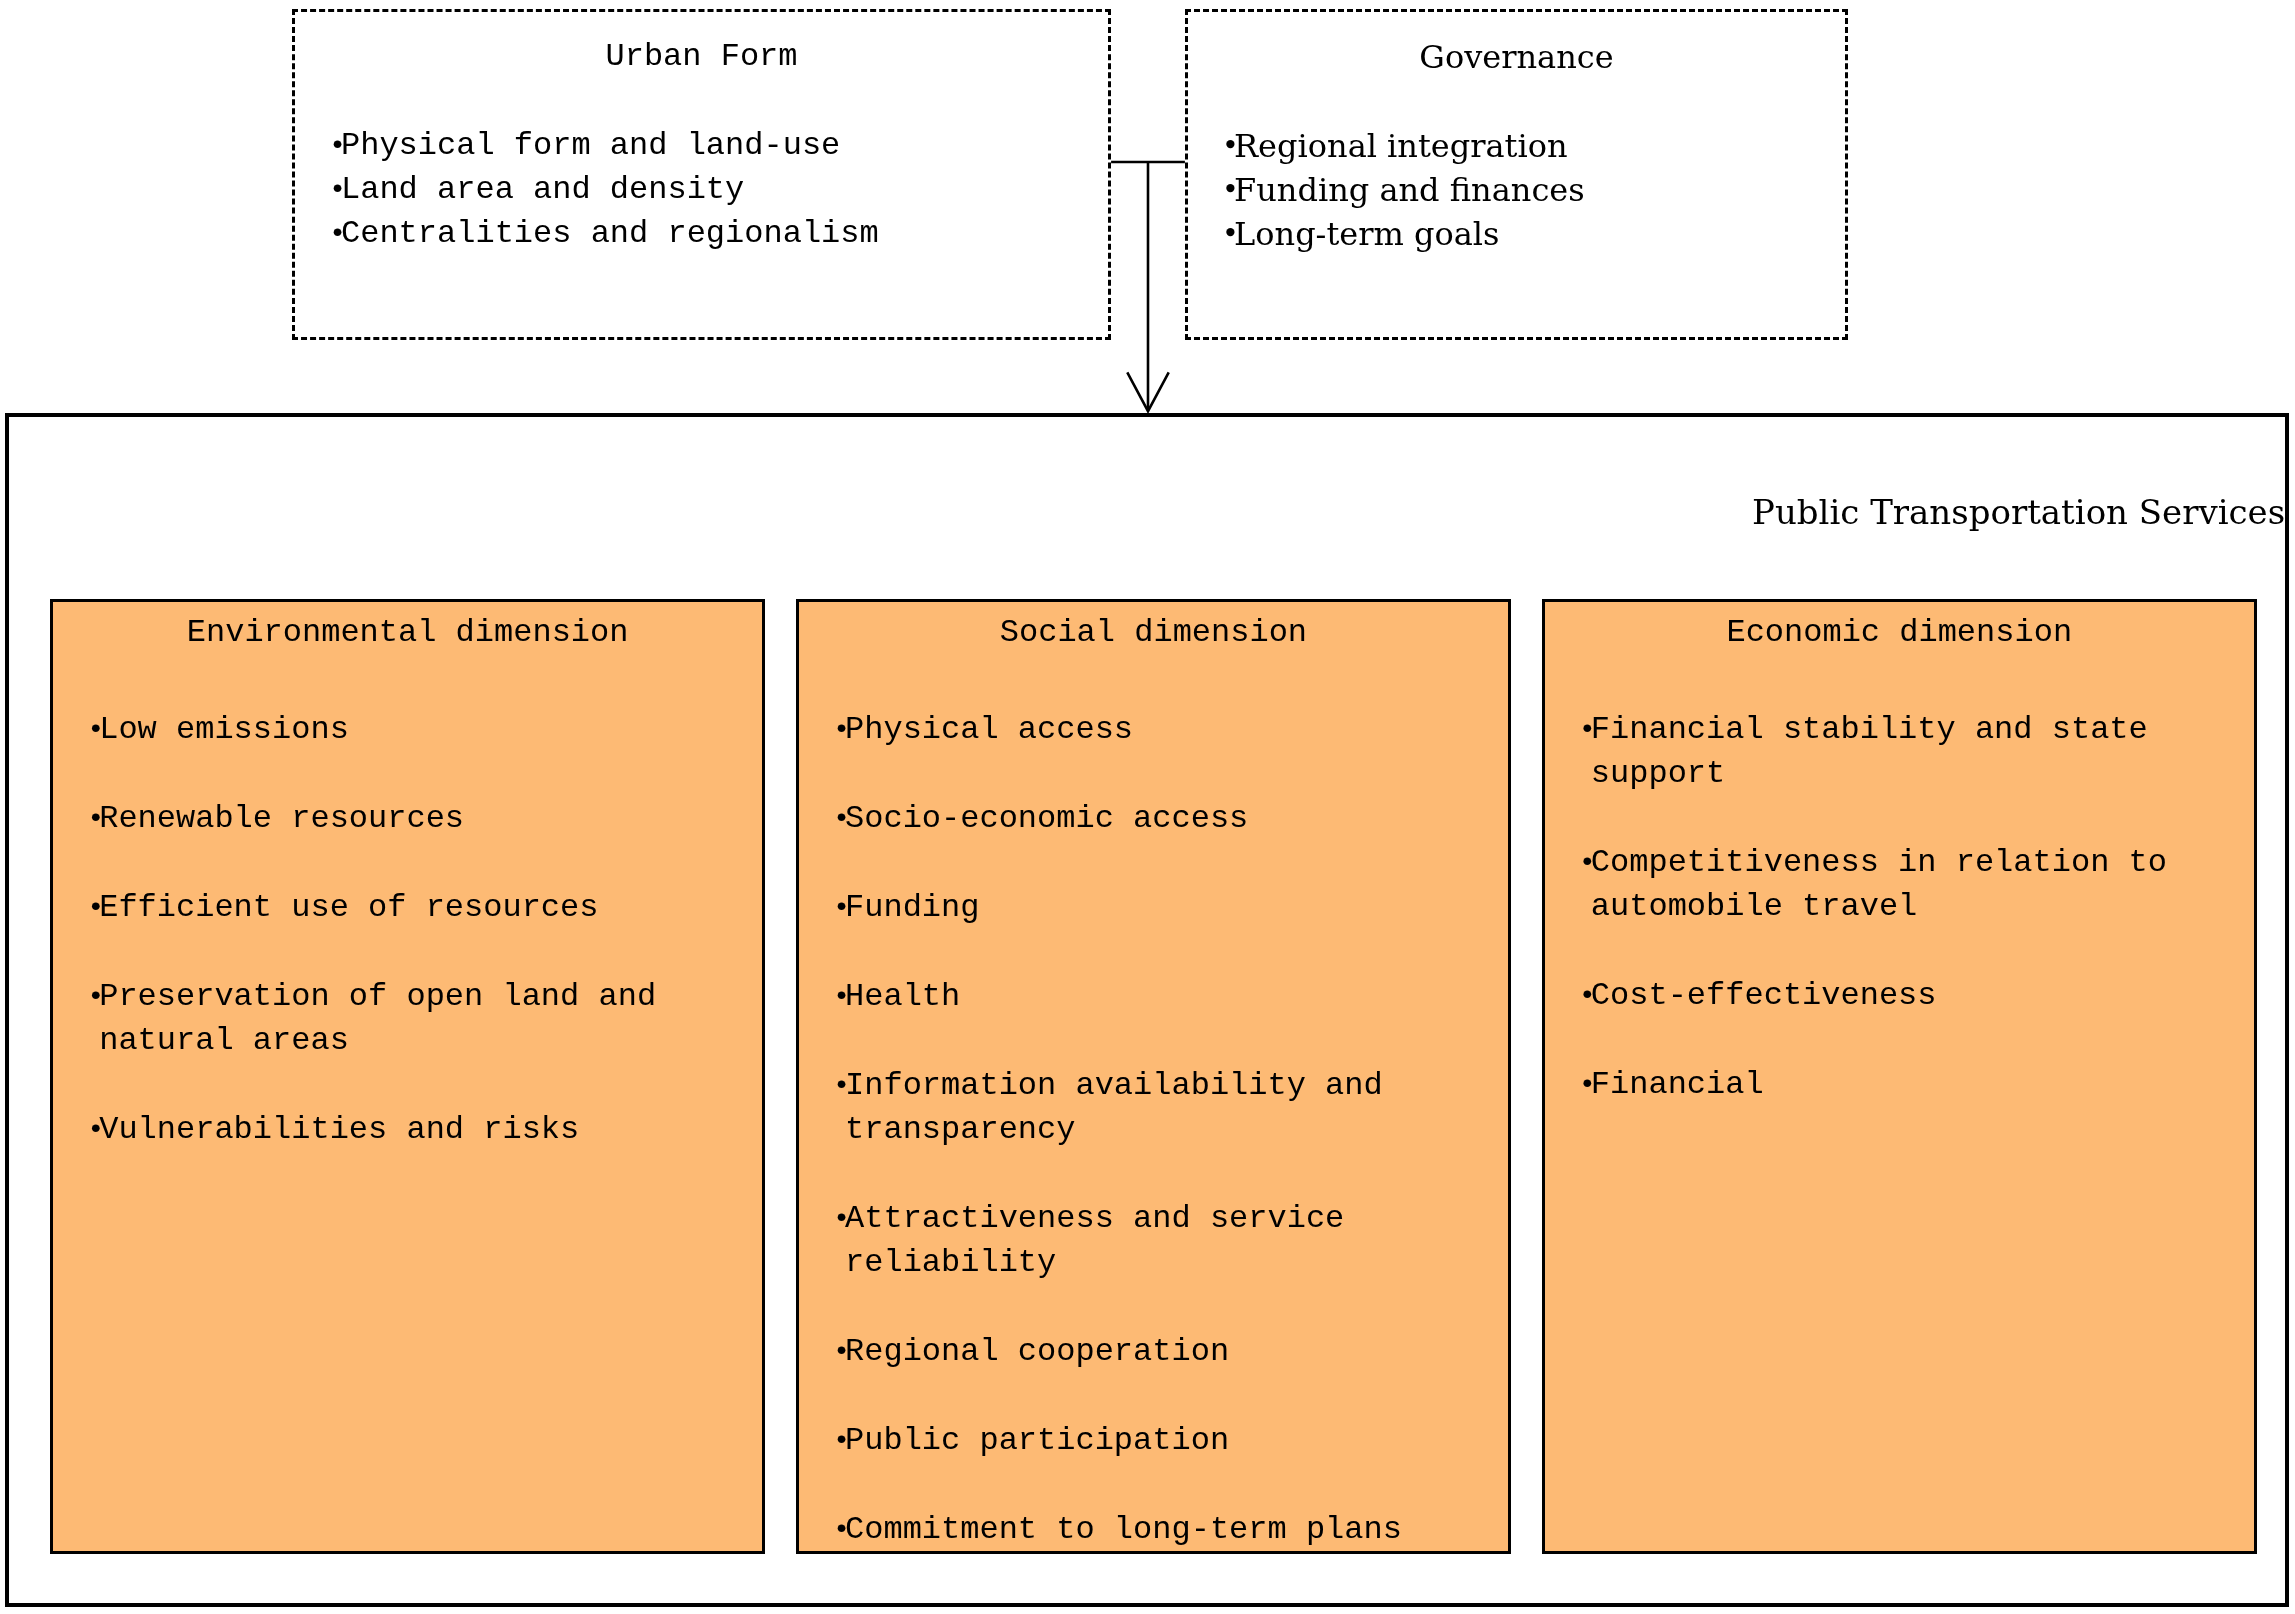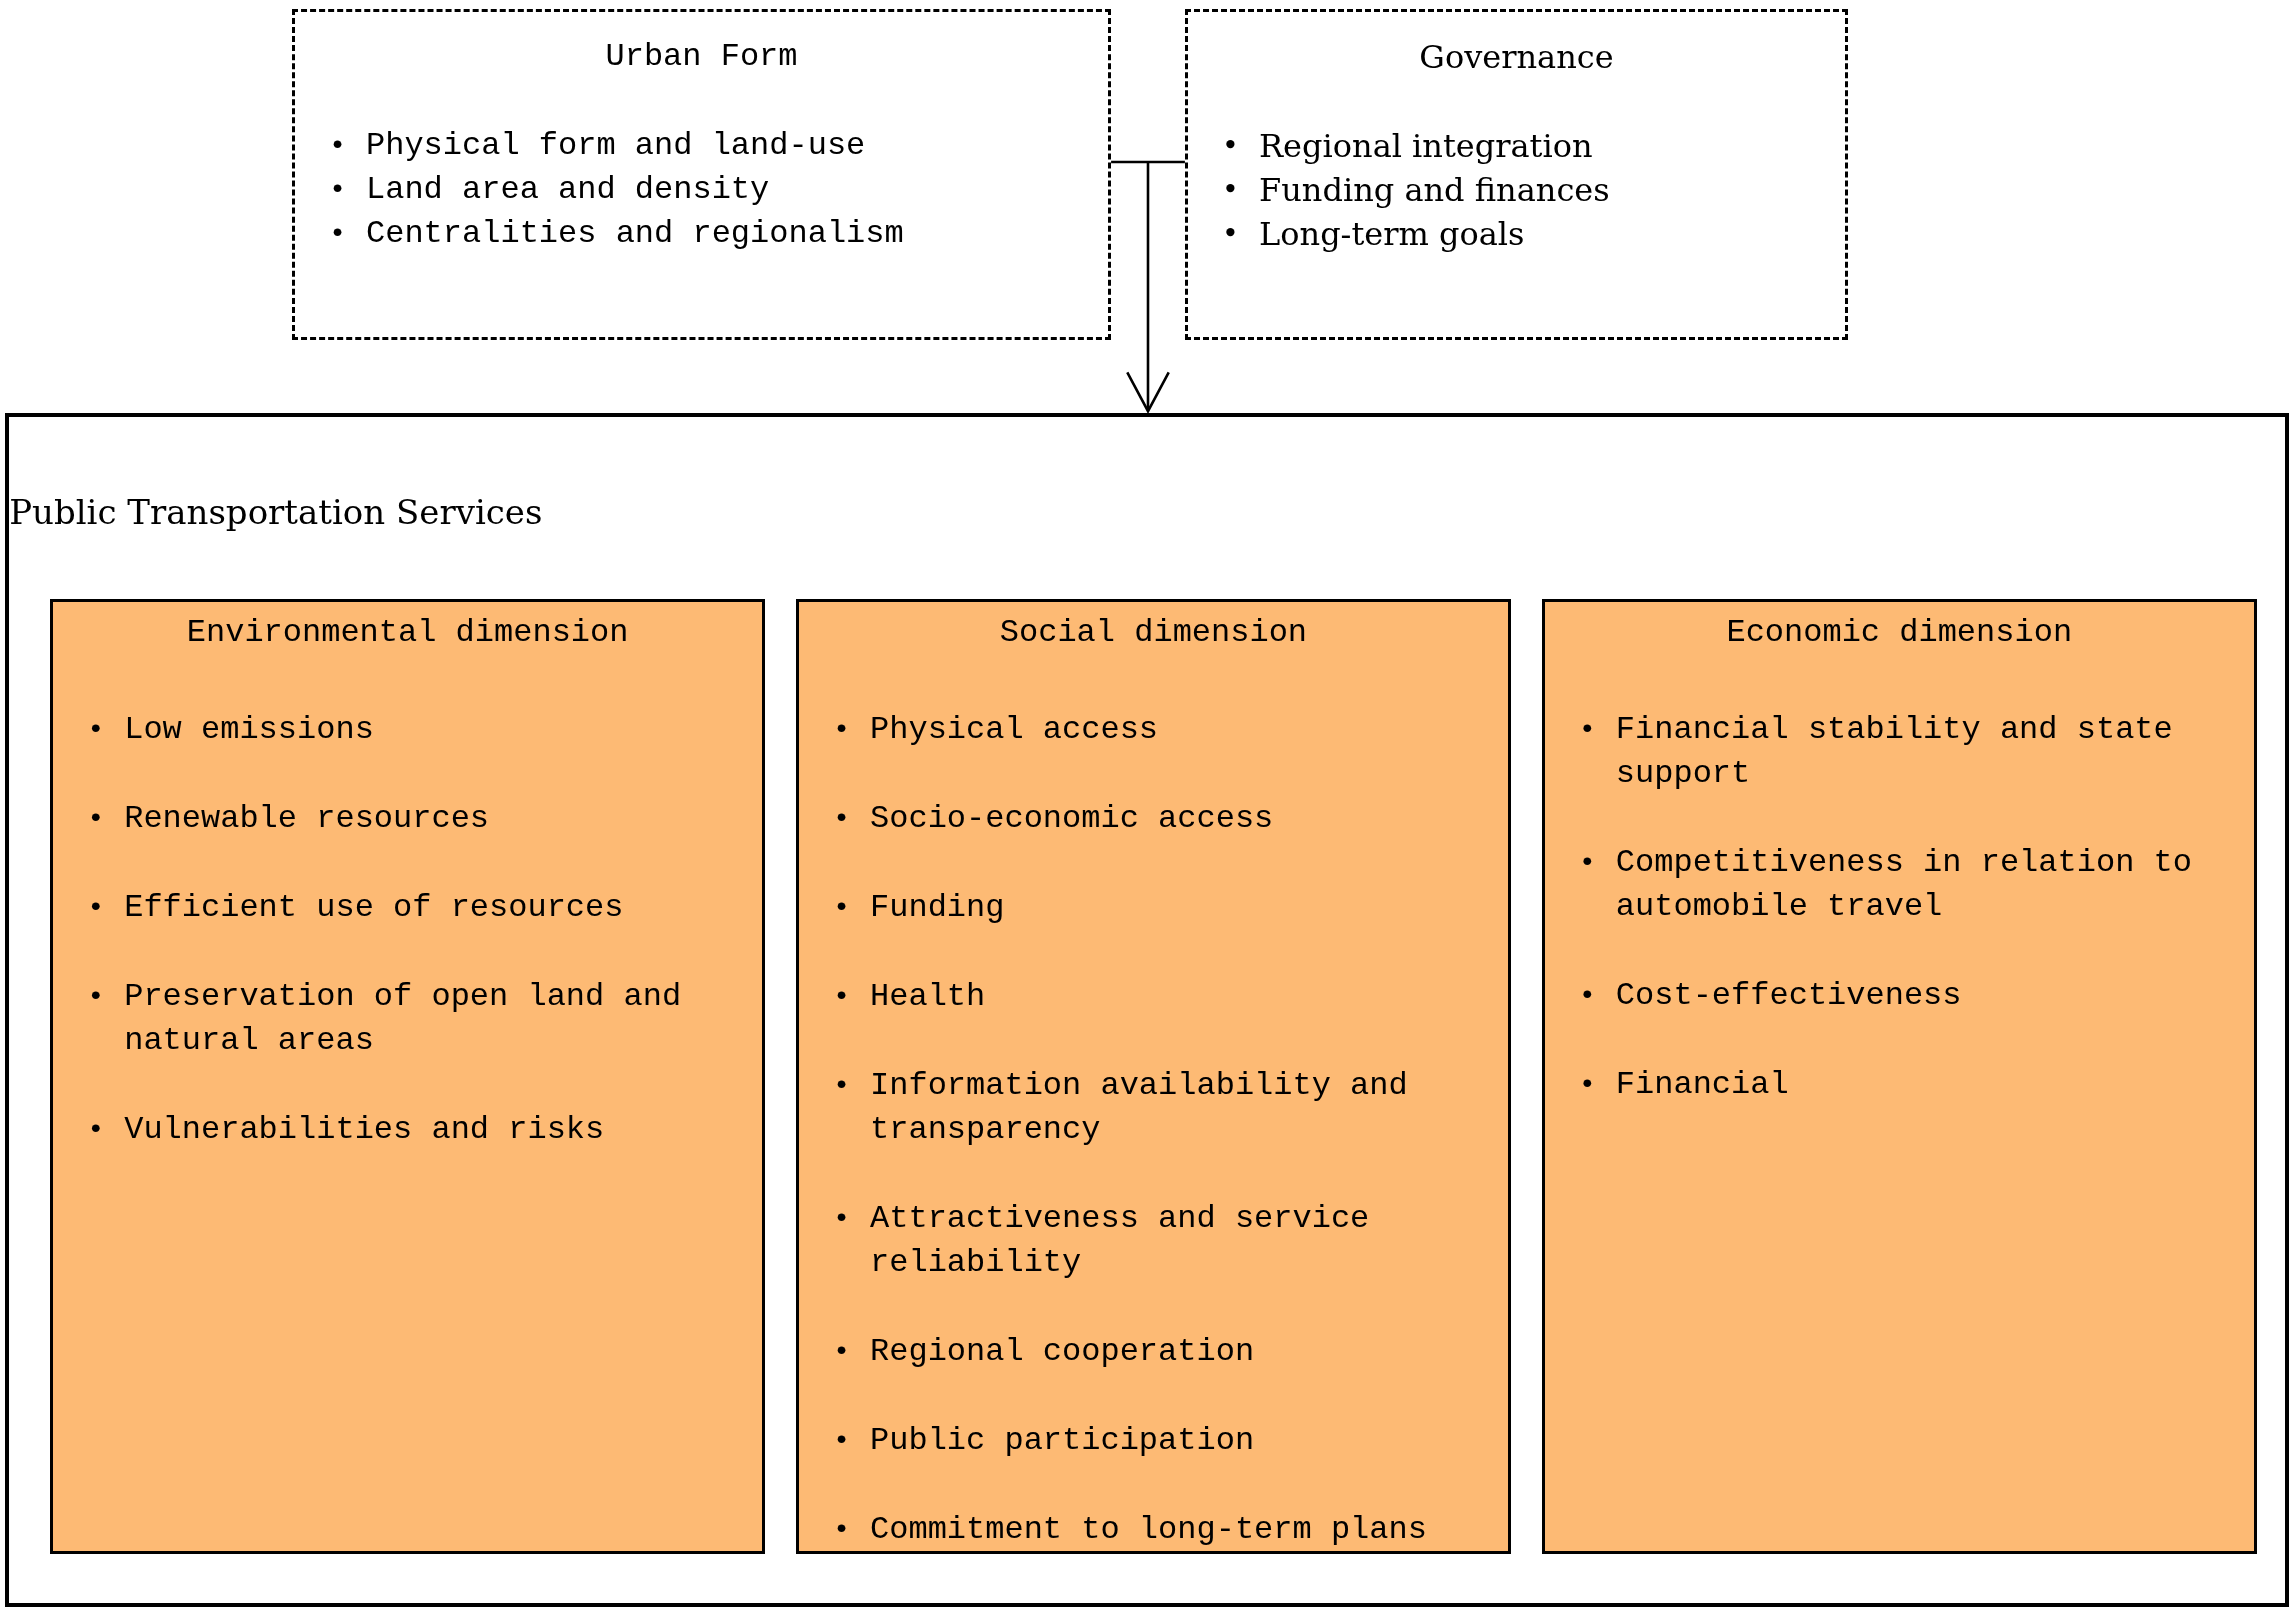--- a/index.html
+++ b/index.html
@@ -16,38 +16,38 @@
   .box-urban   { left:292px;  width:819px;font-family:Liberation Mono, monospace; }
   .box-gov     { left:1185px; width:663px; }
   .box-title {
     margin:23px 0 0 0; font-size:32px; line-height:44px;
     font-weight:normal; text-align:center; white-space:pre-line;
   }
   .bullets {
     list-style:none; margin:0; padding:0 15.6px 0 0;
     font-size:32px; line-height:44px; white-space:pre-line;
   }
-  .bullets li { position:relative; padding-left:71px; }
+  .bullets li { position:relative; padding-left:46px; }
   .bullets li::before {
     content:"\2022"; position:absolute; left:34px; top:0;
     font-size:28.5px; line-height:44px;
   }
   .bullets-tight { margin-top:45px; }
   .bullets-tight li { margin:0; }
   .bullets-loose { margin-top:53px; }
   .bullets-loose li { margin-bottom:45px; }
   
   .connector { position:absolute; left:1111px; top:160px; }
   
   .main-box {
     position:absolute; left:5.2px; top:413px; width:2284px; height:1194px;
     border:4.5px solid #000; box-sizing:border-box; background:#fff;
   }
   .main-title {
-    text-align:left; font-size:34px; line-height:44px;
+    text-align:right; font-size:34px; line-height:44px;
     margin-top:73px; font-weight:normal;
   }
   .columns {
     position:absolute; left:41px; right:28.5px; top:182px; bottom:49px;
     display:flex; gap:31px;
   }
   .dimension-box {
     flex:1 1 0; border:3.2px solid #000; box-sizing:border-box;
     background:#fdba74; overflow:hidden;font-family:Liberation Mono, monospace;
   }

